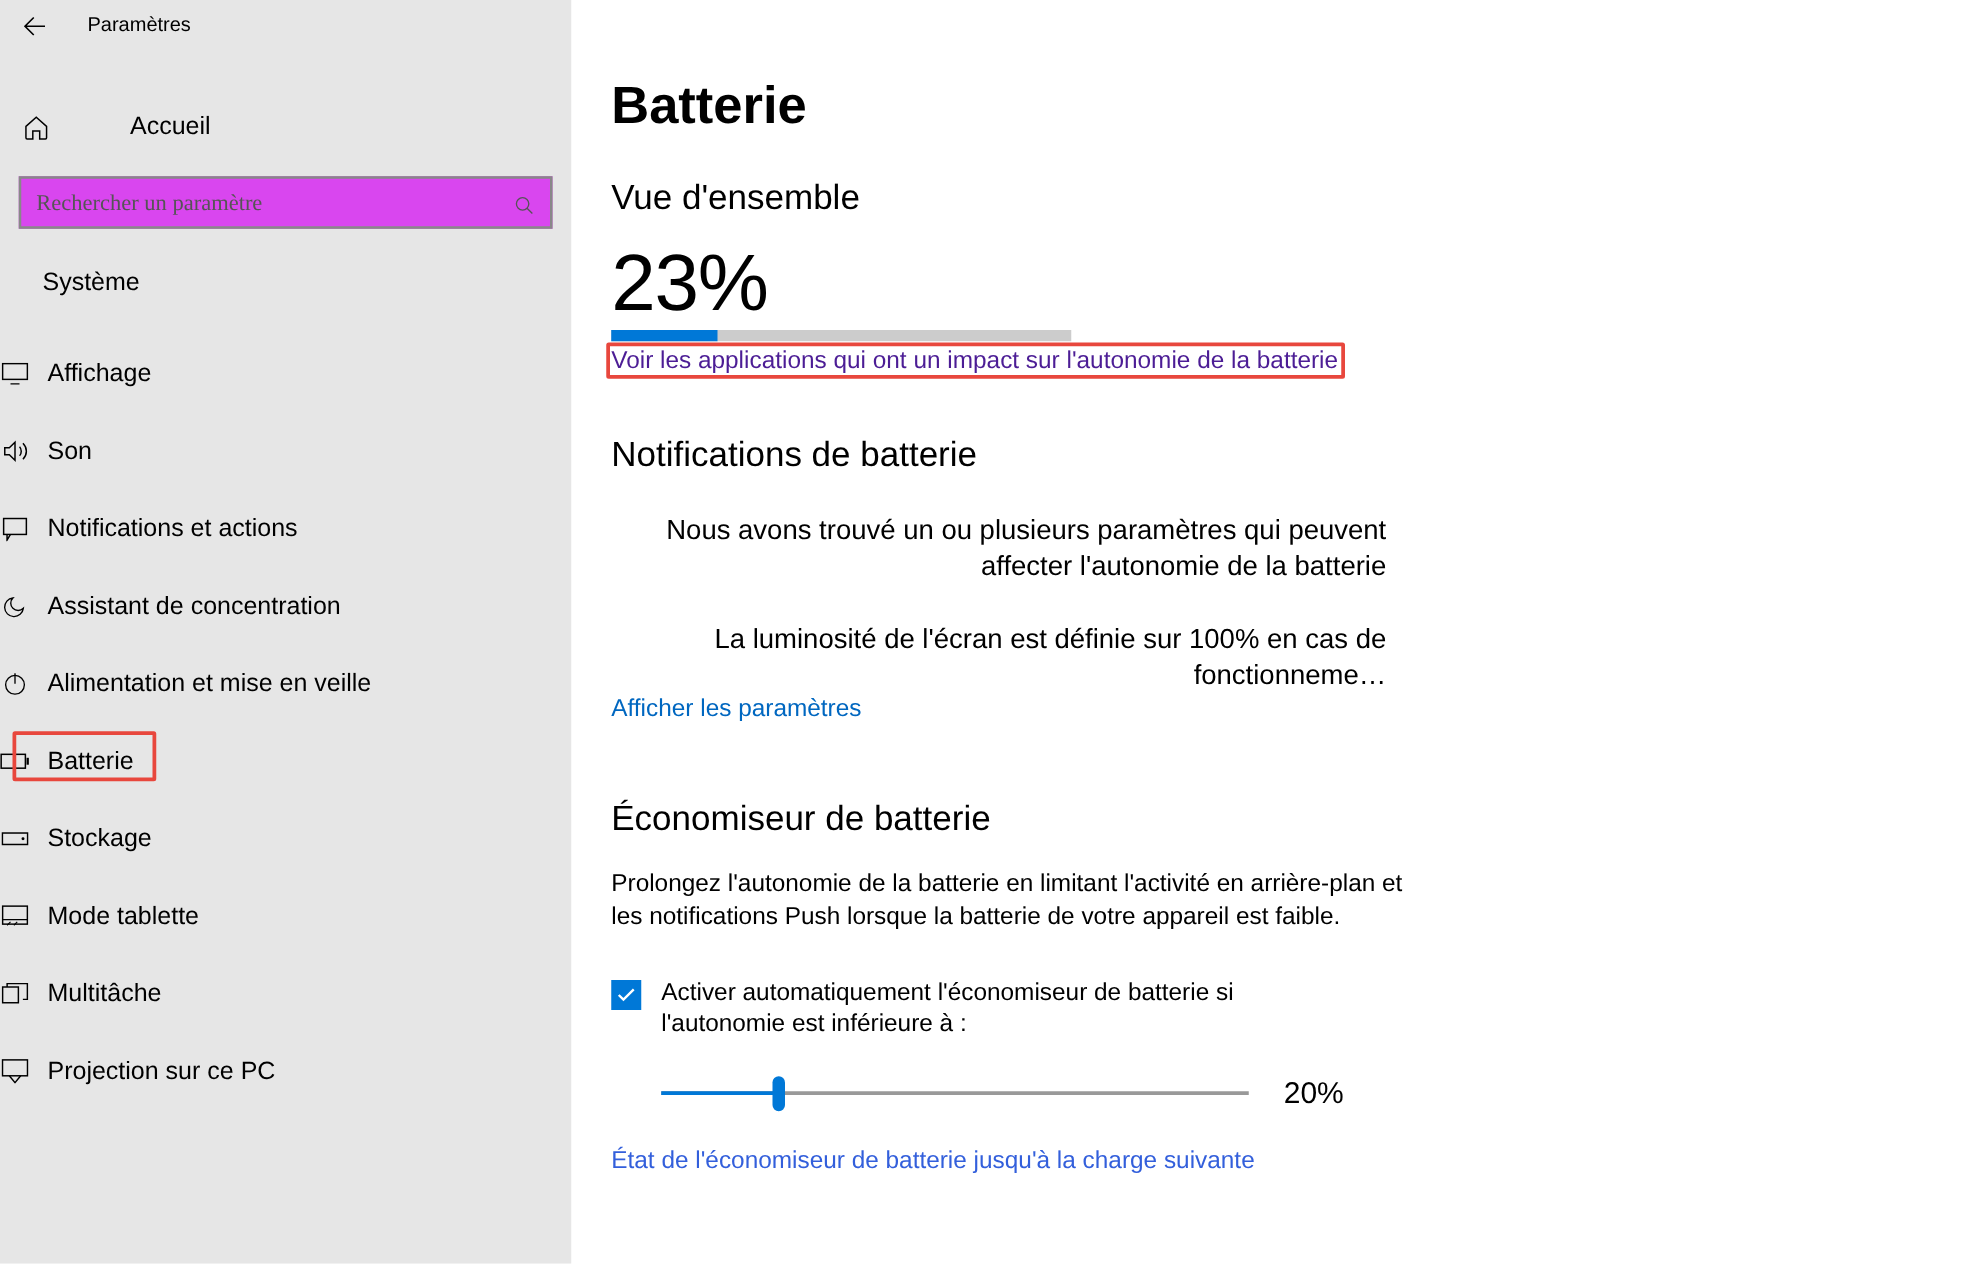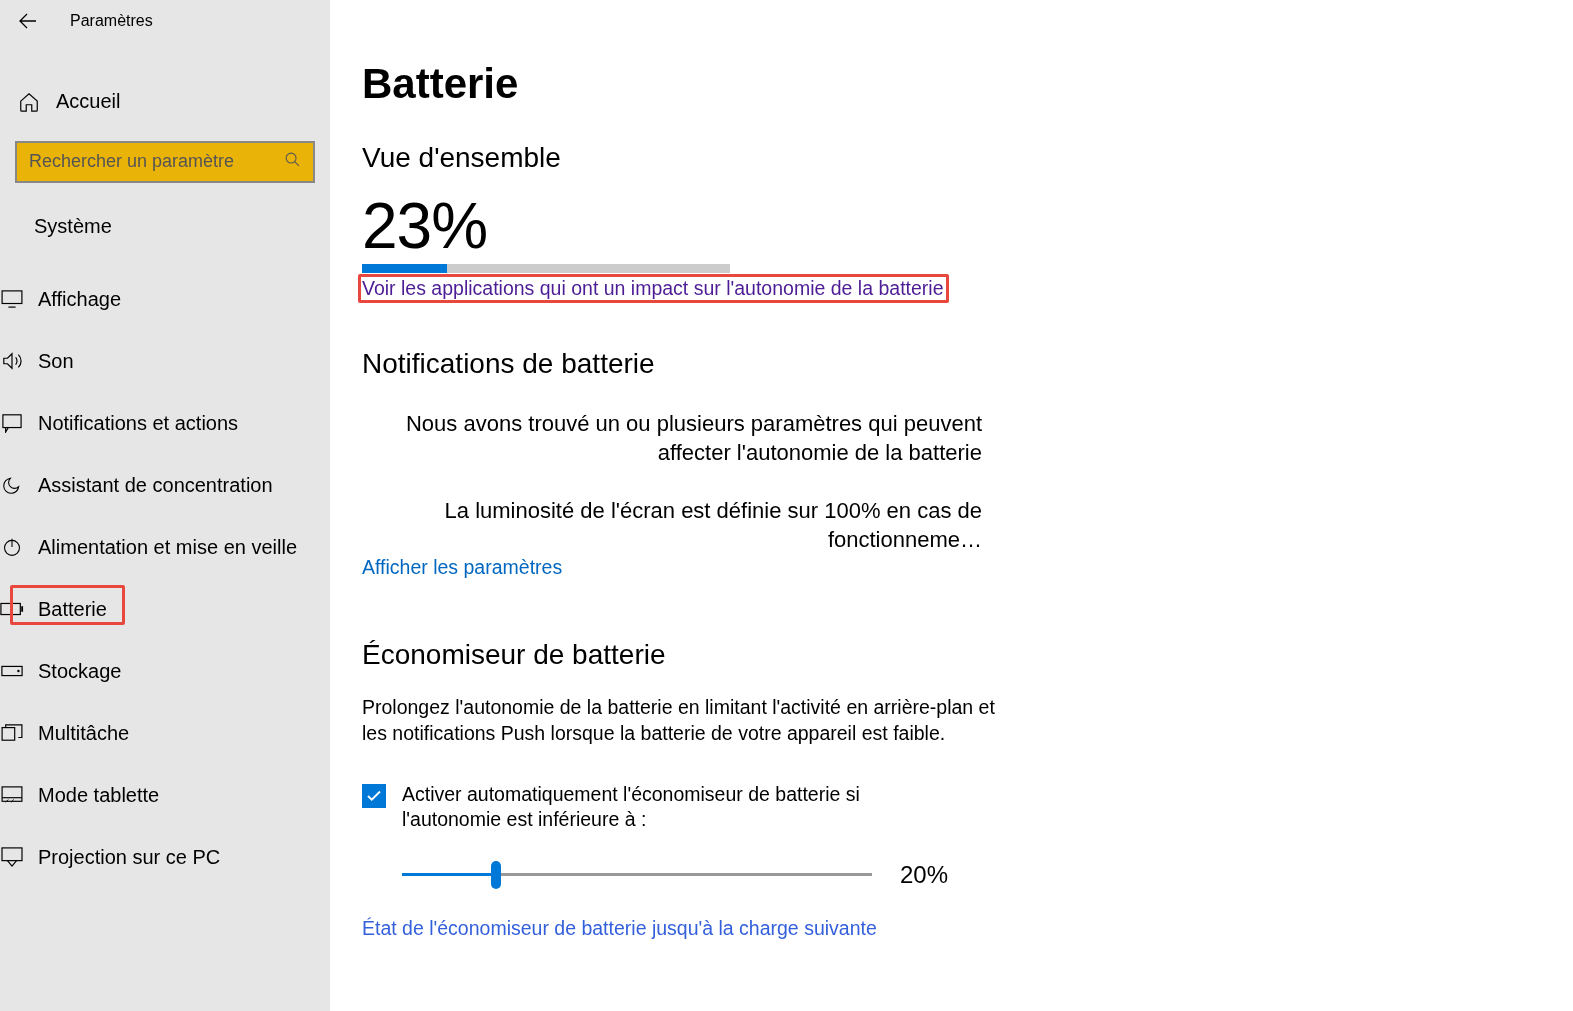--- a/index.html
+++ b/index.html
@@ -7,21 +7,21 @@
     font-family: "Segoe UI", -apple-system, sans-serif;
     font-size: 15px;
     color: #000;
     background: #fff;
     width: 1573px;
     height: 1011px;
     overflow: hidden;
     display: flex;
   }
   .sidebar {
-    width: 330px;
+    width: 457px;
     background: #e6e6e6;
     padding: 0;
     height: 100%;
     flex-shrink: 0;
   }
   .side-header {
     display: flex;
     align-items: center;
     padding: 10px 10px 10px 18px;
     height: 42px;
@@ -33,31 +33,33 @@
   }
   .side-title {
     font-size: 16px;
     margin-left: 32px;
   }
   .home-row {
     display:flex;align-items:center;
     padding: 18px 0 18px 18px;
     margin-top: 30px;
     cursor:pointer;
+    gap:48px;
   }
   .home-row .icon { width:24px; display:flex; }
   .home-row .label { margin-left: 14px; font-size: 20px; }
   .search-wrap { padding: 0 15px; margin-top: 10px; }
   .search-box {
     width: 100%;
     border: 2px solid #888;
-    background: #eab308;
-    display:flex;align-items:flex-start;
+    background: #d946ef;
+    display:flex;align-items:flex-end;
     padding: 8px 12px;
     height: 42px;
+    font-family: Liberation Serif, serif;
   }
   .search-input {
     flex:1;border:none;background:transparent;outline:none;
     font-size:18px;font-family:inherit;color:#000;
   }
   .search-input::placeholder{color:#555;}
   .search-icon{color:#555;}
   .cat-heading {
     font-size:20px;font-weight:400;
     padding: 32px 0 0 34px;
@@ -245,35 +247,35 @@
           <svg width="22" height="12" viewBox="0 0 24 12" fill="none">
             <rect x="1" y="1" width="22" height="10" stroke="#000" stroke-width="1.3"></rect>
             <circle cx="19" cy="6" r="1.3" fill="#000"></circle>
           </svg>
         </span>
       <span class="label">Stockage</span>
     </div>
     <div class="nav-item">
       <span class="icon">
           <svg width="22" height="18" viewBox="0 0 24 20" fill="none">
-            <rect x="1" y="4" width="14" height="14" stroke="#000" stroke-width="1.3"></rect>
-            <path d="M5 4V1h18v14h-4" stroke="#000" stroke-width="1.3"></path>
-          </svg>
-        </span>
-      <span class="label">Multitâche</span>
-    </div>
-    <div class="nav-item">
-      <span class="icon">
-          <svg width="22" height="18" viewBox="0 0 24 20" fill="none">
             <rect x="1" y="1" width="22" height="16" stroke="#000" stroke-width="1.3"></rect>
             <path d="M1 13h22" stroke="#000" stroke-width="1.3"></path>
             <path d="M5 18l3-3M11 18l3-3" stroke="#000" stroke-width="1"></path>
           </svg>
         </span>
       <span class="label">Mode tablette</span>
+    </div>
+    <div class="nav-item">
+      <span class="icon">
+          <svg width="22" height="18" viewBox="0 0 24 20" fill="none">
+            <rect x="1" y="4" width="14" height="14" stroke="#000" stroke-width="1.3"></rect>
+            <path d="M5 4V1h18v14h-4" stroke="#000" stroke-width="1.3"></path>
+          </svg>
+        </span>
+      <span class="label">Multitâche</span>
     </div>
     <div class="nav-item">
       <span class="icon">
           <svg width="22" height="20" viewBox="0 0 24 22" fill="none">
             <rect x="1" y="1" width="22" height="14" stroke="#000" stroke-width="1.3"></rect>
             <path d="M7 15l5 6 5-6" stroke="#000" stroke-width="1.3"></path>
           </svg>
         </span>
       <span class="label">Projection sur ce PC</span>
     </div>

